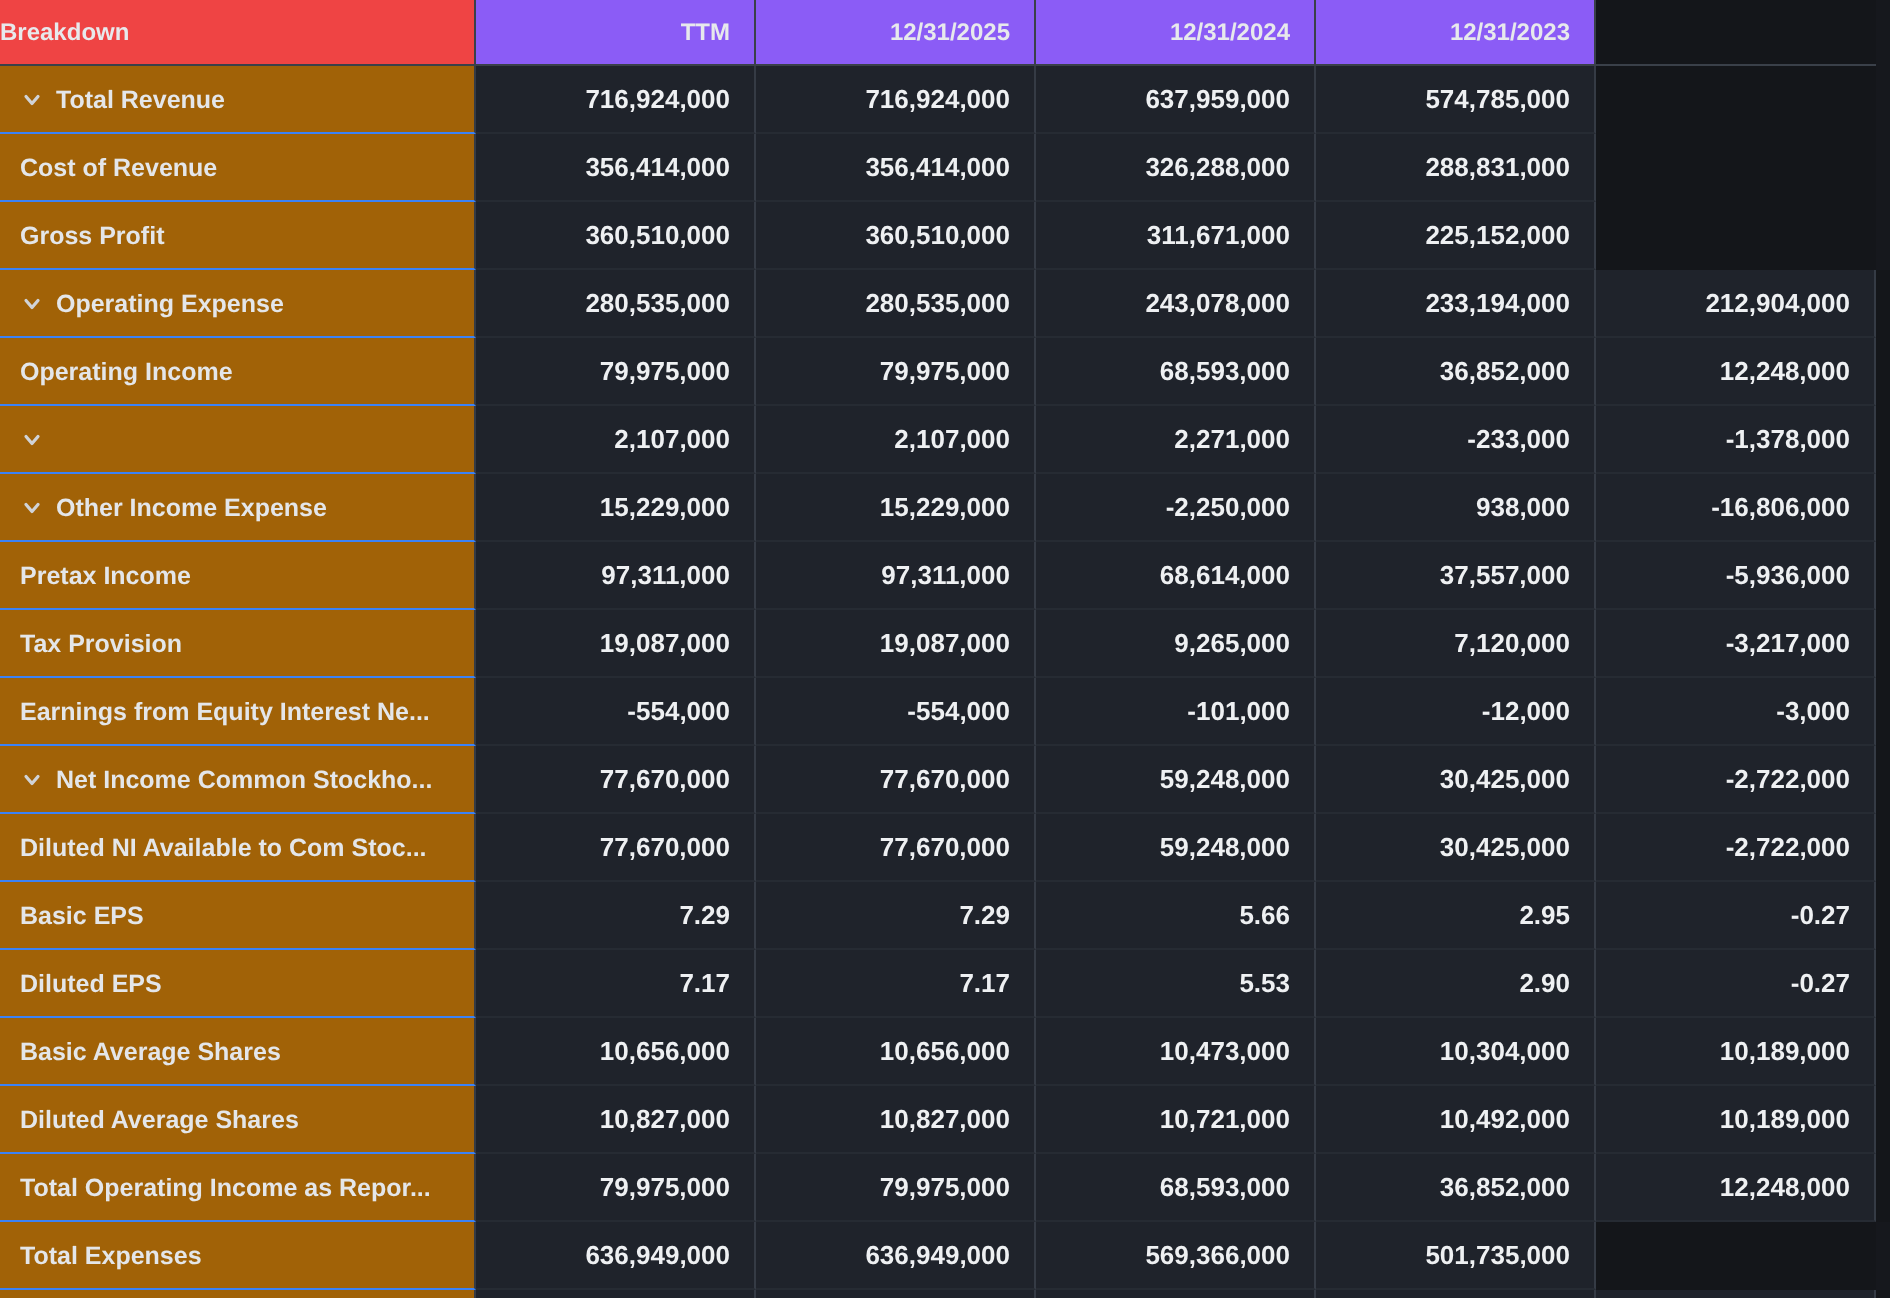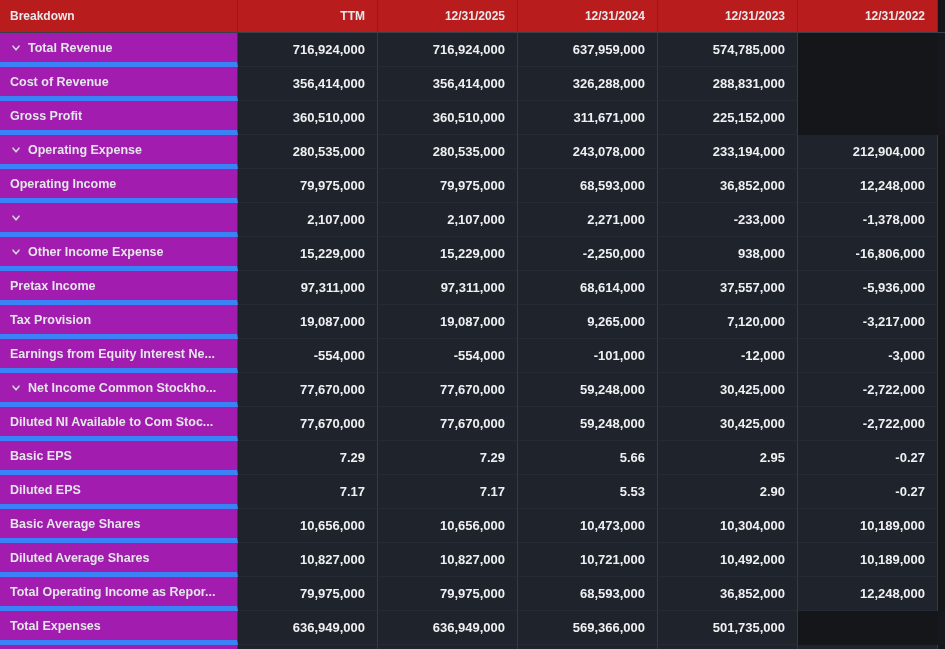--- a/index.html
+++ b/index.html
@@ -10,29 +10,29 @@
     font-family:"Liberation Sans","DejaVu Sans",sans-serif;
     -webkit-font-smoothing:antialiased;
   }
   .grid-row{display:grid;grid-template-columns:238px 140px 140px 140px 140px 140px 1fr;}
   
   .hdr{height:33px;}
   .hdr .cell{
     border-bottom:1px solid #3a4049;border-right:1px solid #3a4049;
     display:flex;align-items:center;font-weight:700;color:#e7e9ec;font-size:12px;
   }
-  .hdr .label-cell{background:#b91c1c;padding-left:10px;justify-content:flex-start;text-align:center;}
-  .hdr .val-cell{background:#b91c1c;justify-content:flex-end;padding-right:12px;}
+  .hdr .label-cell{background:#ef4444;justify-content:flex-start;text-align:center;}
+  .hdr .val-cell{background:#8b5cf6;justify-content:flex-end;padding-right:12px;}
   .hdr .gutter{background:#14161a;border-bottom:1px solid #3a4049;}
   
   .row{height:34px;}
   .row .cell{display:flex;align-items:center;font-weight:700;}
   .row .label-cell{
-    background:#a21caf;color:#e4e6e9;font-size:12.5px;
-    border-right:1px solid #353b45;border-bottom:5px solid #3b82f6;
+    background:#a16207;color:#e4e6e9;font-size:12.5px;
+    border-right:1px solid #353b45;border-bottom:1px solid #3b82f6;
     padding-left:10px;white-space:nowrap;overflow:hidden;
   }
   .row .label-cell.expandable{padding-left:8px;}
   .row .val-cell{
     background:#1f232b;color:#eef0f2;font-size:13px;
     border-right:1px solid #353b45;border-bottom:1px solid #262b33;
     justify-content:flex-end;padding-right:12px;white-space:nowrap;
     font-family:"Liberation Sans","DejaVu Sans",sans-serif;
   }
   .row .gutter{background:#14161a;}
@@ -45,21 +45,20 @@
 </head>
 <body>
 
 <div class="fin-table">
   <div class="grid-row hdr">
       <div class="cell label-cell">Breakdown</div>
       <div class="cell val-cell">TTM</div>
       <div class="cell val-cell">12/31/2025</div>
       <div class="cell val-cell">12/31/2024</div>
       <div class="cell val-cell">12/31/2023</div>
-      <div class="cell val-cell">12/31/2022</div>
       <div class="gutter"></div>
     </div>
   <div>
       <div class="grid-row row">
         <div class="cell label-cell expandable">
           <span class="chev">
             <svg width="10" height="10" viewBox="0 0 10 10" fill="none">
               <polyline points="2,3.2 5,6.8 8,3.2" stroke="#d0d3d8" stroke-width="1.6" stroke-linecap="round" stroke-linejoin="round"></polyline>
             </svg>
           </span>

